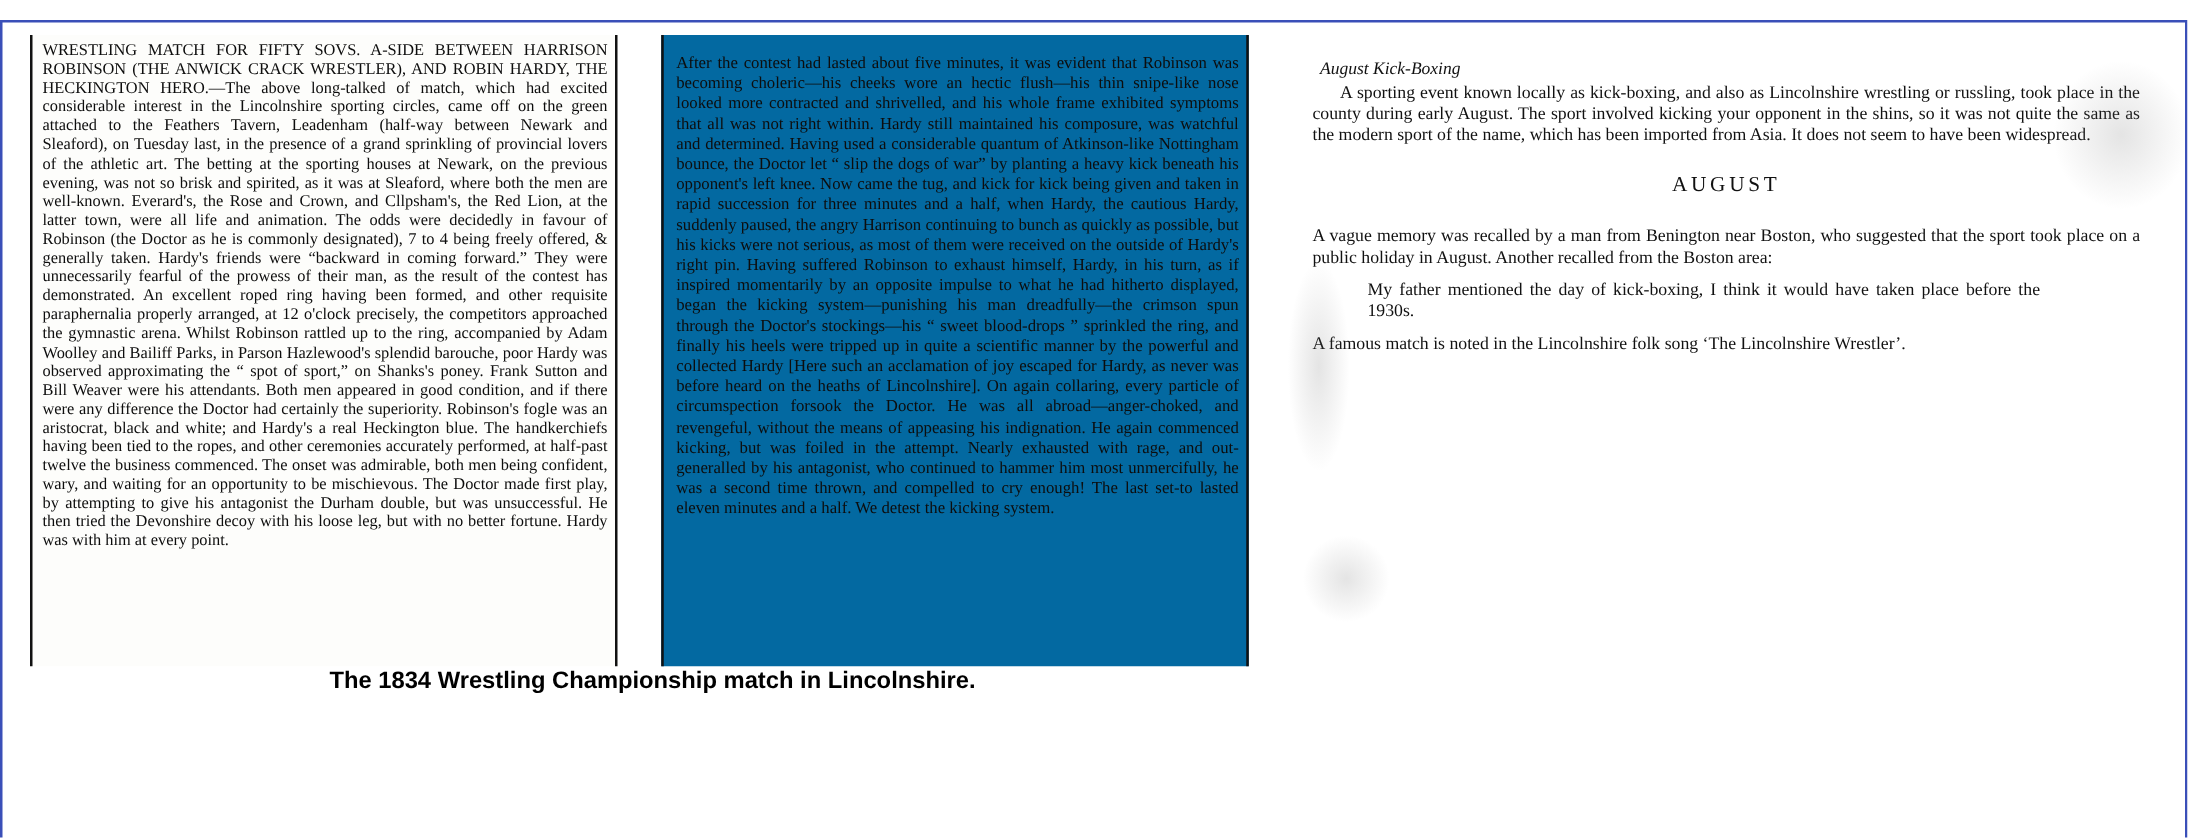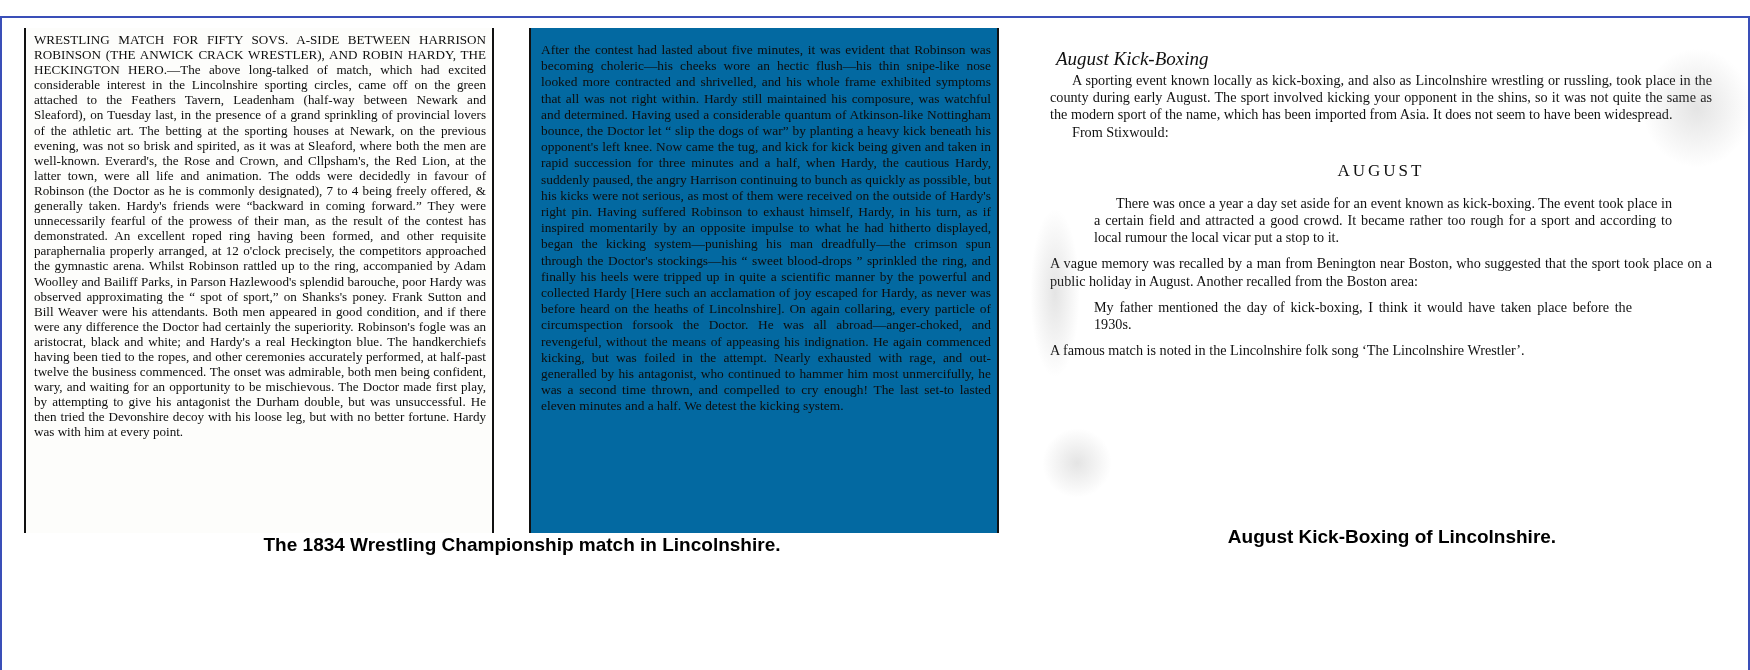--- a/index.html
+++ b/index.html
@@ -81,21 +81,21 @@
     top: 22px;
     width: 680px;
     height: 470px;
     box-sizing: border-box;
     padding: 8px 10px 0 8px;
     background: #fff;
   }
   .book-col .hdr {
     font-family: "Liberation Serif", serif;
     font-style: italic;
-    font-size: 19px;
+    font-size: 14px;
     margin: 0 0 2px 6px;
     color: #111;
   }
   .book-col p {
     font-family: "Liberation Serif", serif;
     font-size: 14.2px;
     line-height: 17.2px;
     text-align: justify;
     margin: 0;
     color: #111;
@@ -159,31 +159,28 @@
 
   <div class="scan-col-2">
     <div class="txt">
       <p>After the contest had lasted about five minutes, it was evident that Robinson was becoming choleric—his cheeks wore an hectic flush—his thin snipe-like nose looked more contracted and shrivelled, and his whole frame exhibited symptoms that all was not right within. Hardy still maintained his composure, was watchful and determined. Having used a considerable quantum of Atkinson-like Nottingham bounce, the Doctor let “ slip the dogs of war” by planting a heavy kick beneath his opponent's left knee. Now came the tug, and kick for kick being given and taken in rapid succession for three minutes and a half, when Hardy, the cautious Hardy, suddenly paused, the angry Harrison continuing to bunch as quickly as possible, but his kicks were not serious, as most of them were received on the outside of Hardy's right pin. Having suffered Robinson to exhaust himself, Hardy, in his turn, as if inspired momentarily by an opposite impulse to what he had hitherto displayed, began the kicking system—punishing his man dreadfully—the crimson spun through the Doctor's stockings—his “ sweet blood-drops ” sprinkled the ring, and finally his heels were tripped up in quite a scientific manner by the powerful and collected Hardy [Here such an acclamation of joy escaped for Hardy, as never was before heard on the heaths of Lincolnshire]. On again collaring, every particle of circumspection forsook the Doctor. He was all abroad—anger-choked, and revengeful, without the means of appeasing his indignation. He again commenced kicking, but was foiled in the attempt. Nearly exhausted with rage, and out-generalled by his antagonist, who continued to hammer him most unmercifully, he was a second time thrown, and compelled to cry enough! The last set-to lasted eleven minutes and a half. We detest the kicking system.</p>
     </div>
   </div>
 
   <div class="book-col">
     <div class="hdr">August Kick-Boxing</div>
     <p class="indent">A sporting event known locally as kick-boxing, and also as Lincolnshire wrestling or russling, took place in the county during early August. The sport involved kicking your opponent in the shins, so it was not quite the same as the modern sport of the name, which has been imported from Asia. It does not seem to have been widespread.</p>
-    <p class="indent">From Stixwould:</p>
     <div class="center-head">AUGUST</div>
-    <p class="block-indent indent">There was once a year a day set aside for an event known as kick-boxing. The event took place in a certain field and attracted a good crowd. It became rather too rough for a sport and according to local rumour the local vicar put a stop to it.</p>
     <div class="gap-s"></div>
     <p>A vague memory was recalled by a man from Benington near Boston, who suggested that the sport took place on a public holiday in August. Another recalled from the Boston area:</p>
     <div class="gap-s"></div>
     <p class="quote">My father mentioned the day of kick-boxing, I think it would have taken place before the 1930s.</p>
     <div class="gap-s"></div>
     <p>A famous match is noted in the Lincolnshire folk song ‘The Lincolnshire Wrestler’.</p>
   </div>
 
   <div class="smudge" style="left:1640px; top:30px; width:110px; height:120px;"></div>
   <div class="smudge" style="left:1028px; top:190px; width:50px; height:170px;"></div>
   <div class="smudge" style="left:1040px; top:410px; width:70px; height:70px;"></div>
 
   <div class="caption caption-left">The 1834 Wrestling Championship match in Lincolnshire.</div>
-  <div class="caption caption-right">August Kick-Boxing of Lincolnshire.</div>
 
 </div>
 
 </body></html>

